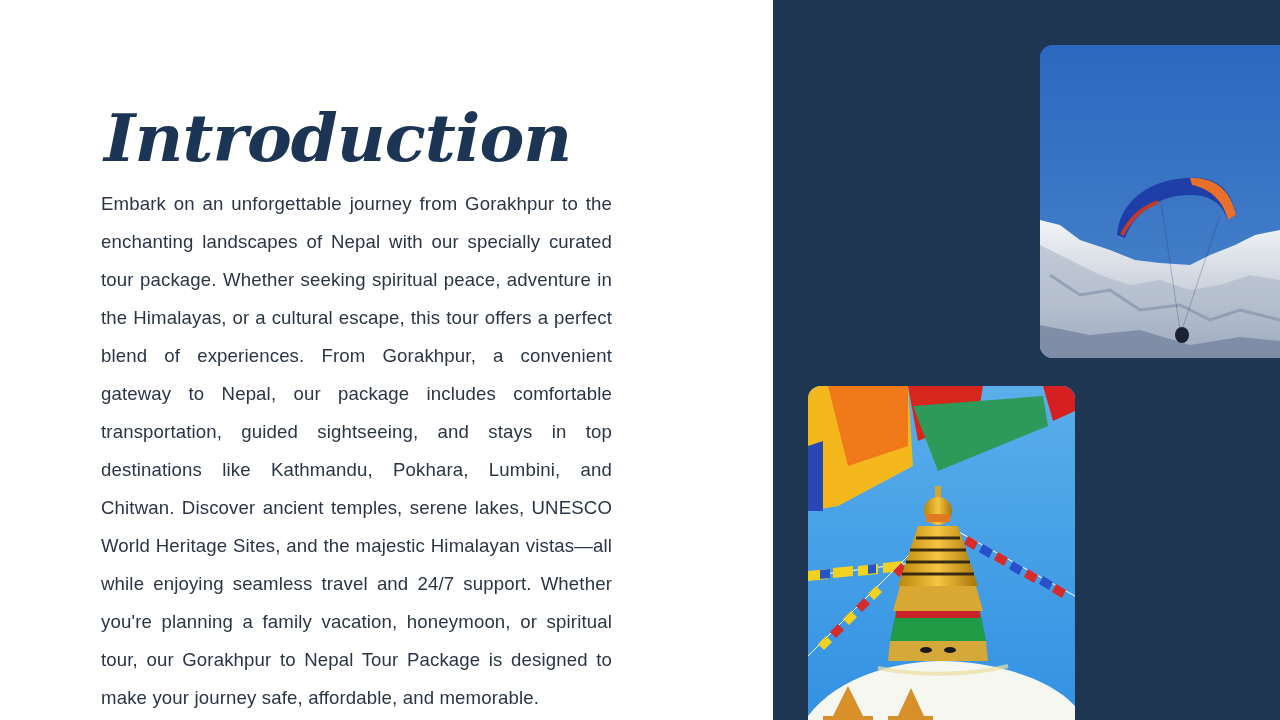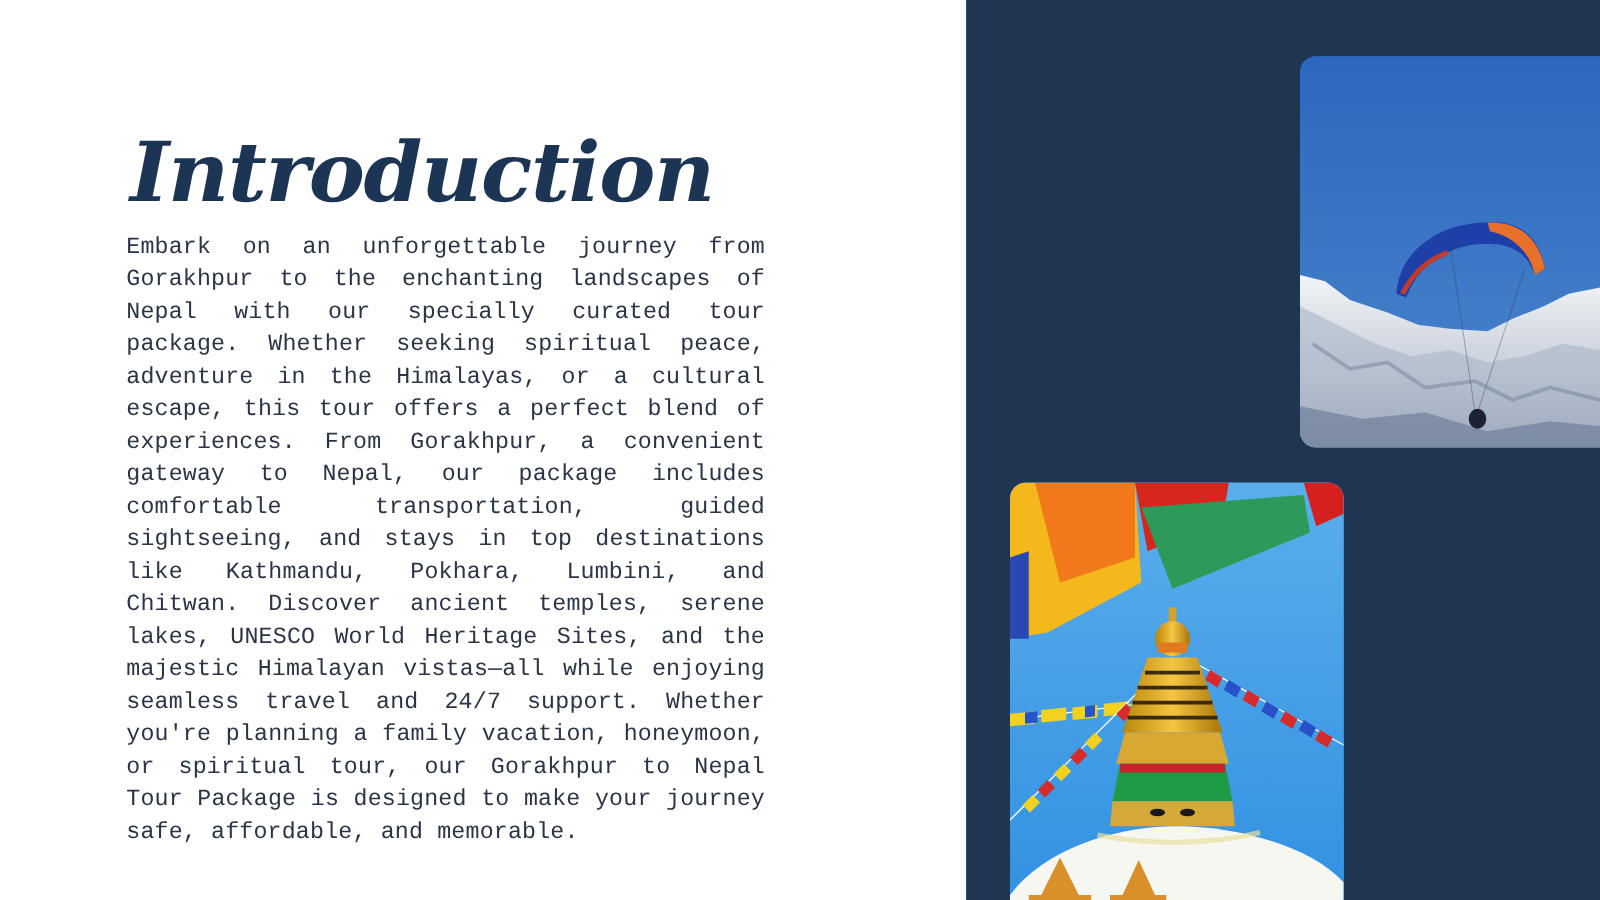--- a/index.html
+++ b/index.html
@@ -7,21 +7,21 @@
       padding: 0;
       width: 1280px;
       height: 720px;
       overflow: hidden;
       background: #ffffff;
     }
     .slide {
       position: relative;
       width: 1280px;
       height: 720px;
-      background: #3b82f6;
+      background: #15803d;
       overflow: hidden;
     }
     .left-pane {
       position: absolute;
       left: 0;
       top: 0;
       width: 773px;
       height: 720px;
       background: #ffffff;
     }
@@ -41,23 +41,23 @@
       white-space: nowrap;
       transform: scaleX(1.02);
       transform-origin: left center;
     }
     .body-text {
       position: absolute;
       left: 101px;
       top: 185px;
       width: 511px;
       margin: 0;
-      font-family: Liberation Mono, monospace;
+      font-family: Liberation Sans, sans-serif;
       font-size: 18.6px;
-      line-height: 26px;
+      line-height: 38px;
       color: #2b3545;
       text-align: justify;
       letter-spacing: 0.15px;
     }
     .right-pane {
       position: absolute;
       left: 773px;
       top: 0;
       width: 507px;
       height: 720px;

